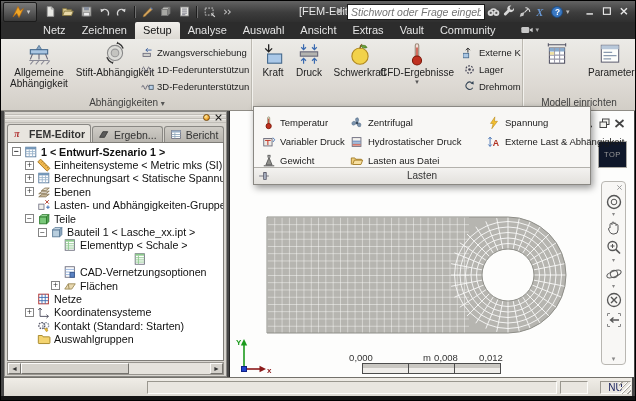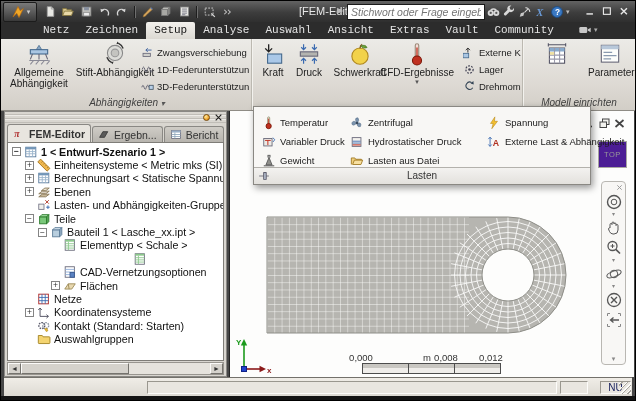--- a/index.html
+++ b/index.html
@@ -16,34 +16,34 @@
   .targ{position:absolute;left:336px;top:5px;color:#bbb;font-size:8px;}
   .searchbox{position:absolute;left:346px;top:3px;width:130px;height:14px;border:1px solid #1a1a1a;background:#fff;font-family:"Liberation Sans",sans-serif;font-size:10.5px;font-style:italic;color:#666;padding:0 3px;}
   .tricons{position:absolute;left:484px;top:2px;display:flex;align-items:center;height:17px;}
   .tricons .qic{width:16px}
   .tcaret{color:#bbb;font-size:7px;margin-left:1px}
   .winbtns{position:absolute;right:3px;top:3px;display:flex;}
   .wbtn{width:16px;height:14px;display:flex;align-items:center;justify-content:center;margin-left:1px;}
   
   .tabbar{position:absolute;left:0;top:21px;width:100%;height:17px;background:#2c2c2c;display:flex;align-items:flex-end;padding-left:34px;box-sizing:border-box;}
   .rtabs{display:flex;align-items:flex-end;}
-  .rtab{font-size:11px;color:#e4e4e4;padding:2px 8px 3px;white-space:nowrap;font-family:Liberation Mono, monospace;}
+  .rtab{font-size:11px;color:#e4e4e4;padding:2px 8px 3px;white-space:nowrap;}
   .rtab.active{background:linear-gradient(#f2f0ec,#dcd9d3);color:#121212;border-radius:2px 2px 0 0;}
   .camico{margin-left:16px;margin-bottom:2px;display:flex;align-items:center;}
   .camico .ccaret{color:#aaa;font-size:7px;margin-left:2px}
   
   .ribbon{position:absolute;left:0;top:38px;width:100%;height:72px;background:linear-gradient(#ecebe7,#ddd9d3 65%,#d2cec7);border-bottom:1px solid #8f8c85;box-sizing:border-box;}
   .rgroup{position:absolute;top:0;height:100%;border-right:1px solid #bcb9b1;box-shadow:1px 0 0 #f3f2ee;}
   .bigbtn{position:absolute;top:2px;text-align:center;font-size:10px;line-height:10.5px;color:#222;}
   .bicon{height:26px;display:flex;align-items:center;justify-content:center;margin-bottom:1px;}
   .bcaret{font-size:7px;color:#555;line-height:6px}
   .smallcol{position:absolute;top:5px;}
   .srow{display:flex;align-items:center;height:17px;font-size:9.5px;color:#222;white-space:nowrap;overflow:hidden;}
   .srow .ic{margin-right:3px;flex:none}
-  .gfooter{position:absolute;bottom:0;left:0;right:0;height:13px;text-align:center;font-size:10px;color:#3f3f3f;line-height:12px;font-style:italic;}
+  .gfooter{position:absolute;bottom:0;left:0;right:0;height:13px;text-align:center;font-size:10px;color:#3f3f3f;line-height:12px;}
   .fcaret{font-size:8px;color:#555}
   
   .flyout{position:absolute;left:252px;top:105px;width:338px;height:79px;background:#f8f7f5;border:1px solid #8a8883;box-shadow:2px 3px 7px rgba(0,0,0,.4);z-index:30;box-sizing:border-box;}
   .fcol{position:absolute;top:6px;}
   .fitem{display:flex;align-items:center;height:19px;font-size:9.5px;color:#1a1a1a;white-space:nowrap;}
   .fitem .ic{margin-right:4px;flex:none}
   .ffoot{position:absolute;bottom:0;left:0;right:0;height:16px;border-top:1px solid #b3b1ac;background:linear-gradient(#f3f2f0,#e3e1dd);font-size:10px;color:#333;text-align:center;line-height:15px;}
   .fpin{position:absolute;left:4px;top:2px;}
   
   .main{position:absolute;left:0;top:110px;width:100%;height:266px;}
@@ -63,21 +63,21 @@
   .trow .ic{margin-right:3px;flex:none}
   .hscroll{position:absolute;left:2px;right:2px;bottom:1px;height:13px;background:#e6e3dd;border:1px solid #98958f;box-sizing:border-box;}
   .sbtn{position:absolute;top:0;width:13px;height:11px;background:#d5d2cc;border:1px solid;border-color:#fbfaf8 #75736e #75736e #fbfaf8;box-sizing:border-box;font-size:7px;line-height:9px;text-align:center;color:#333;}
   .sl{left:0}.sr{right:0}
   .sthumb{position:absolute;left:13px;top:0;width:108px;height:11px;background:#d5d2cc;border:1px solid;border-color:#fbfaf8 #75736e #75736e #fbfaf8;box-sizing:border-box;}
   
   .vp{position:absolute;left:228px;top:0;width:405px;height:266px;background:#fdfdfc;border-left:1px solid #262626;box-sizing:border-box;}
   .meshsvg{position:absolute;left:0;top:0;}
   .mdi{position:absolute;left:352px;top:6px;display:flex;}
   .mdi .qic{width:15px;height:13px}
-  .viewcube{position:absolute;left:368px;top:30px;width:29px;height:27px;background:#4c1d95;border:1px solid #a9a7a2;box-sizing:border-box;display:flex;align-items:center;justify-content:center;font-size:7.5px;letter-spacing:.5px;color:#999;}
+  .viewcube{position:absolute;left:368px;top:30px;width:29px;height:27px;background:#0f172a;border:1px solid #a9a7a2;box-sizing:border-box;display:flex;align-items:center;justify-content:center;font-size:7.5px;letter-spacing:.5px;color:#999;}
   .navbar{position:absolute;left:371px;top:70px;width:25px;height:184px;background:#f8f7f5;border:1px solid #b9b7b2;border-radius:4px;box-sizing:border-box;}
   .navstack{position:absolute;left:0;top:10px;width:100%;display:flex;flex-direction:column;align-items:center;}
   .navitem{margin:1px 0}
   .ncaret{font-size:6px;color:#888;line-height:5px;margin:0 0 1px}
   .nclose{position:absolute;right:2px;top:2px;}
   .nbot{position:absolute;bottom:2px;width:100%;text-align:center;font-size:7px;color:#888;line-height:7px}
   .triad{position:absolute;left:2px;top:222px;}
   .rlabels{position:absolute;left:0;top:0;}
   .rlab{position:absolute;top:241px;font-size:9.5px;color:#333;text-align:center;}
   .rbar{position:absolute;left:132px;top:252px;width:137px;height:9px;border:1px solid #4c4c4c;display:flex;box-sizing:content-box;background:#fff;}

